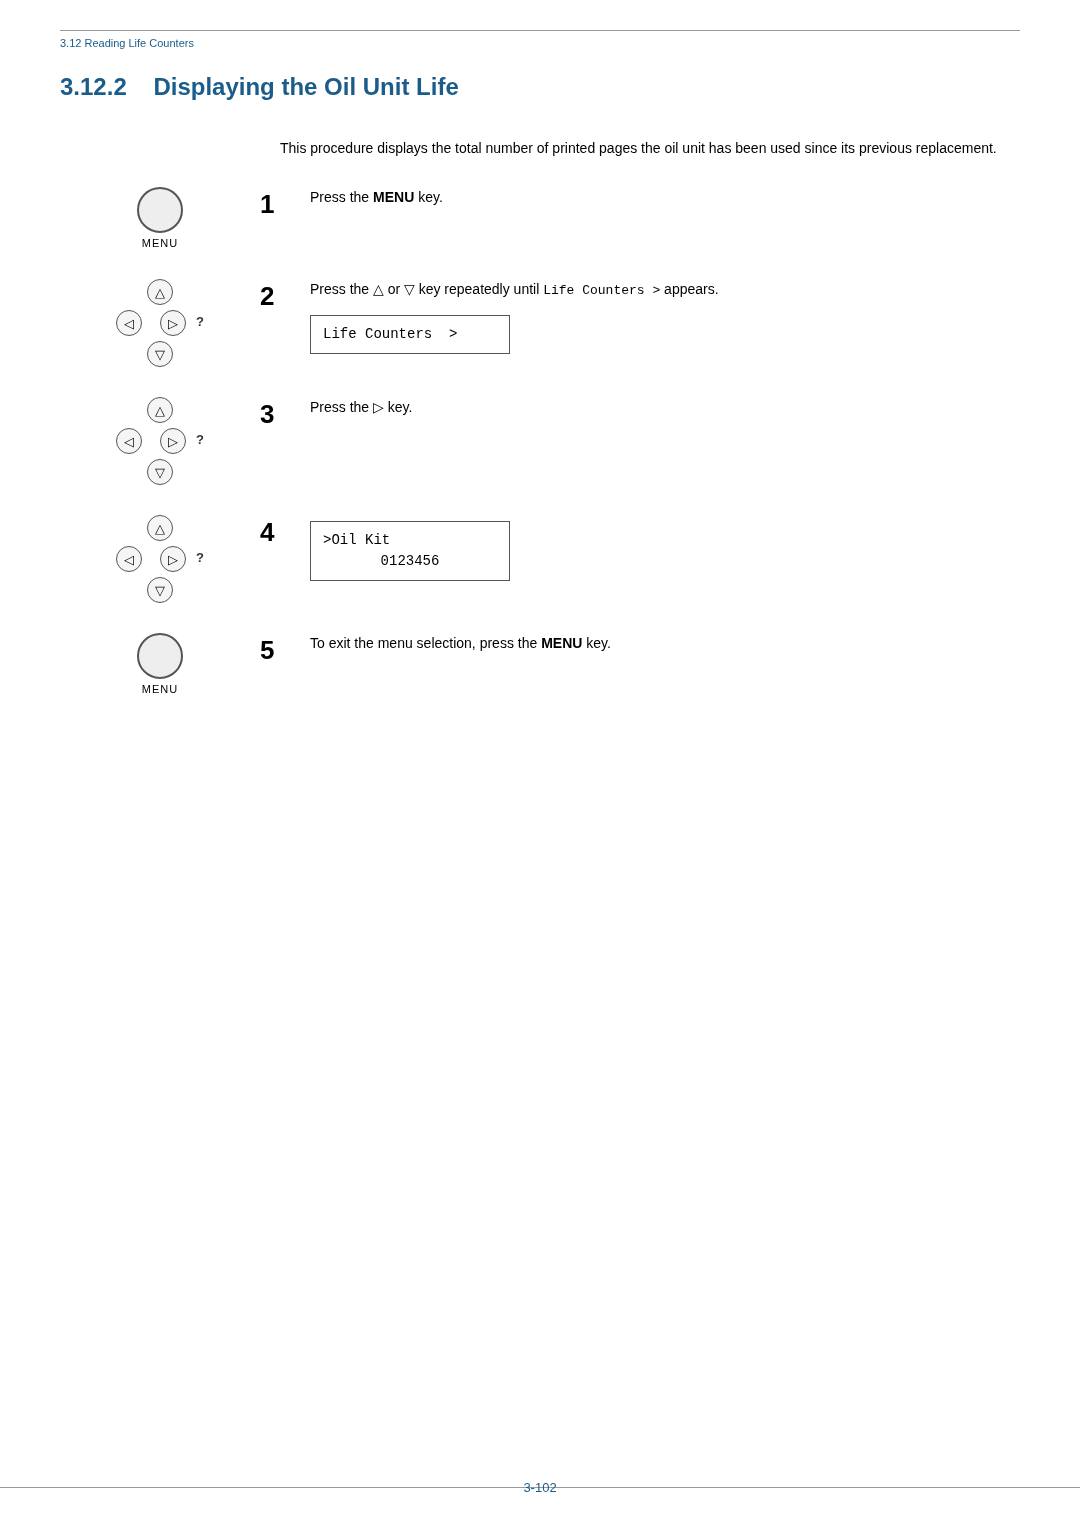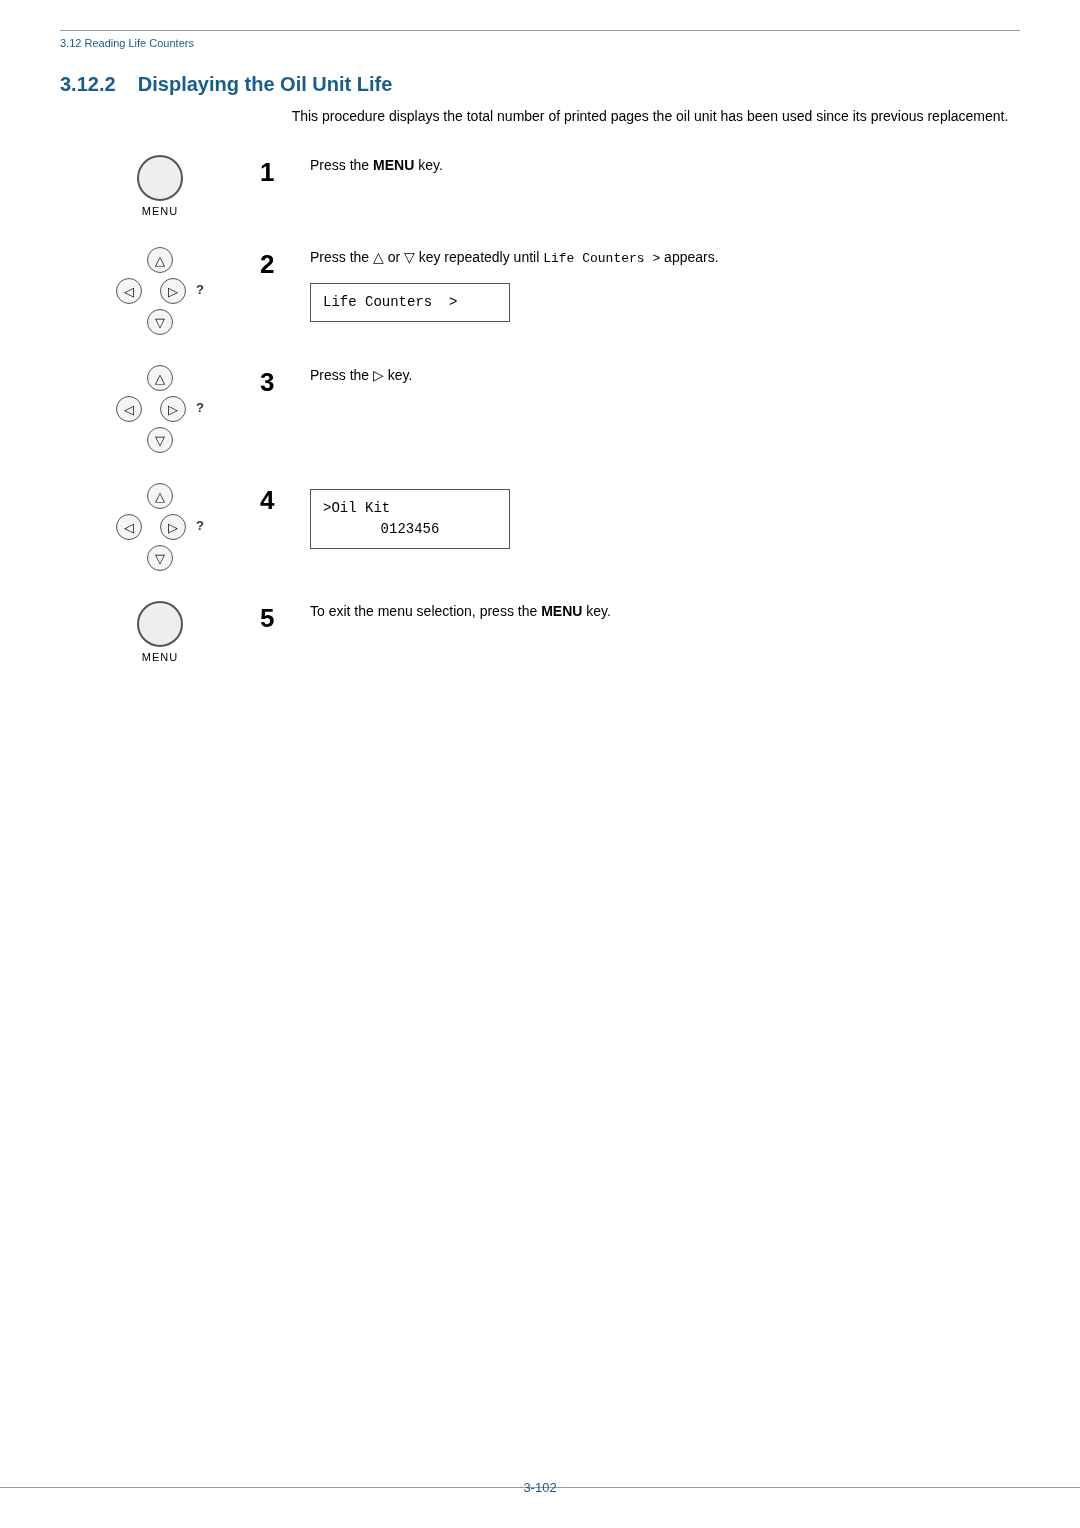--- a/index.html
+++ b/index.html
@@ -20,31 +20,30 @@
     .top-rule {
       border-top: 1px solid #999;
       margin-bottom: 6px;
     }
     .breadcrumb {
       font-size: 11px;
       color: #1a5c8a;
       margin-bottom: 24px;
     }
     .section-title {
-      font-size: 20px;
+      font-size: 24px;
       font-weight: bold;
       color: #1a5c8a;
-      margin-bottom: 10px;
+      margin-bottom: 37px;
     }
     .intro-text {
       margin-left: 220px;
       margin-bottom: 28px;
       font-size: 14px;
       line-height: 1.5;
-      text-align: center;
     }
     .step-row {
       display: flex;
       align-items: flex-start;
       margin-bottom: 30px;
       position: relative;
     }
     .icon-area {
       width: 200px;
       min-width: 200px;

